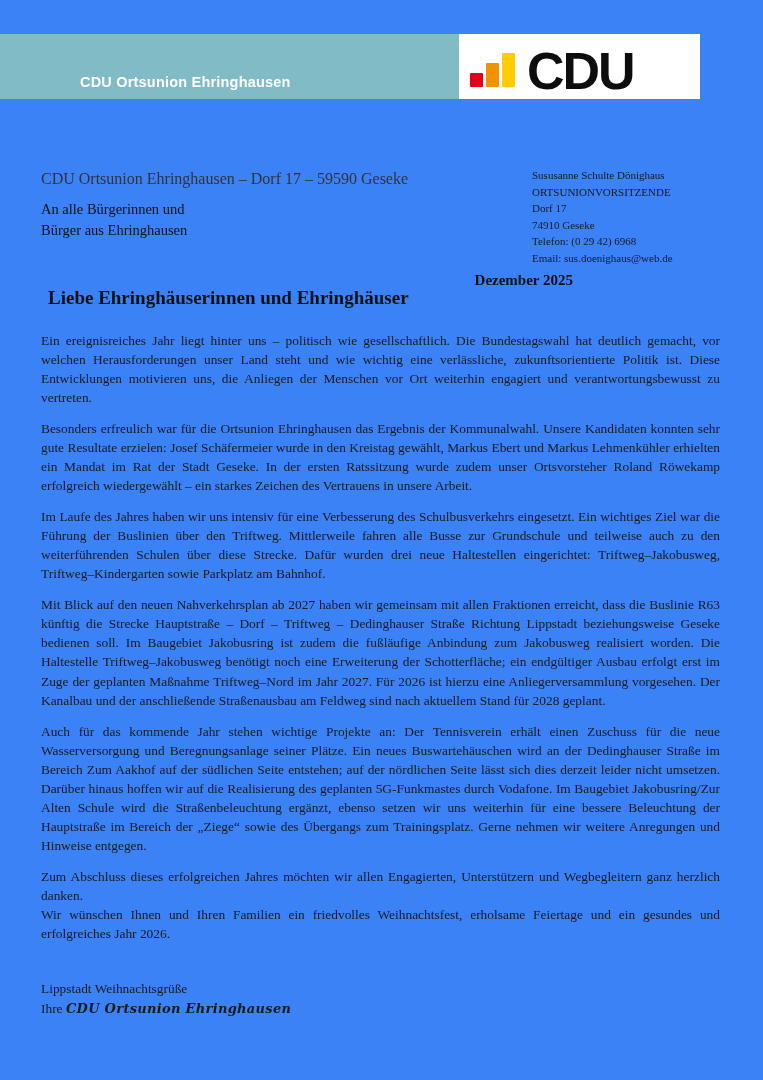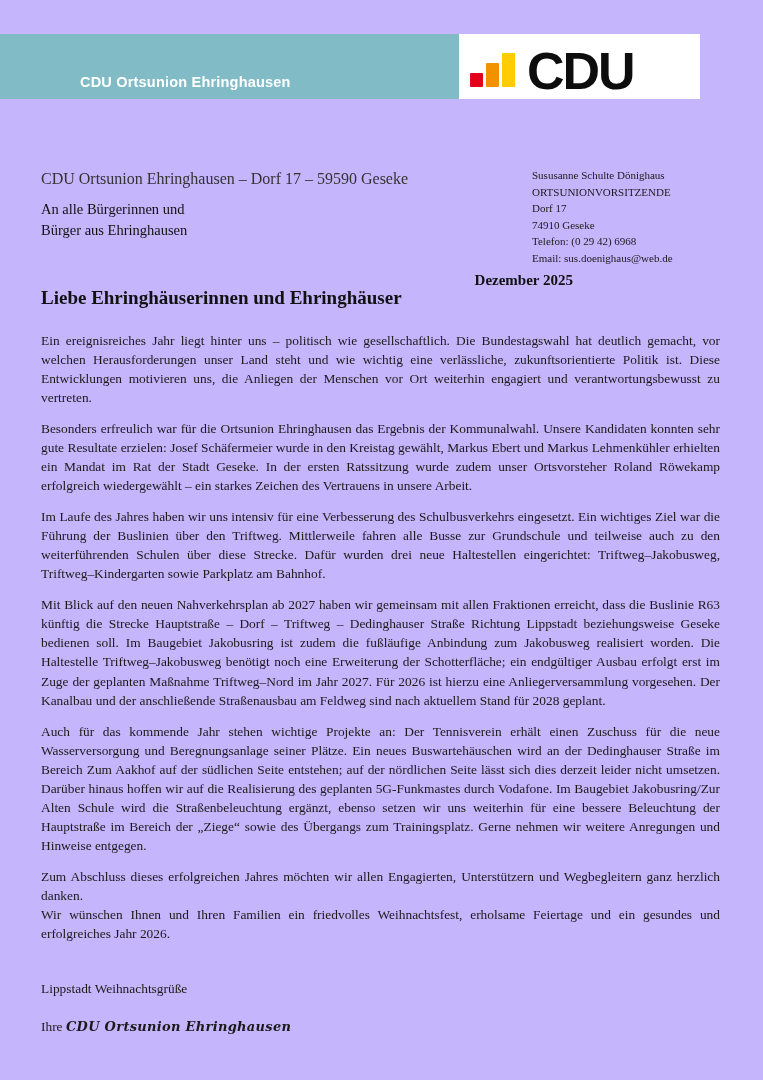--- a/index.html
+++ b/index.html
@@ -11,21 +11,21 @@
     height: 1080px;
     background: #ffffff;
     font-family: "Liberation Serif", serif;
     color: #1a1a1a;
     overflow: hidden;
   }
   .page {
     position: relative;
     width: 763px;
     height: 1080px;
-    background: #c4b5fd;
+    background: #3b82f6;
   }
 
   
   .header {
     position: absolute;
     top: 34px;
     left: 0;
     width: 763px;
     height: 65px;
   }
@@ -116,21 +116,21 @@
     position: absolute;
     top: 272px;
     right: 190px;
     font-weight: bold;
     font-size: 15px;
     color: #111111;
   }
   .salutation {
     position: absolute;
     top: 287px;
-    left: 41px;
+    left: 48px;
     font-weight: bold;
     font-size: 19px;
     color: #111111;
   }
 
   
   .body-text {
     position: absolute;
     top: 331px;
     left: 41px;
@@ -148,21 +148,20 @@
   
   .closing {
     position: absolute;
     top: 979px;
     left: 41px;
     font-size: 13.4px;
     line-height: 1.5;
   }
   .closing .line2 {
     display: block;
-    margin-top: 18px;
   }
   .signature {
     font-family: "DejaVu Serif", serif;
     font-style: italic;
     font-weight: bold;
     font-size: 13px;
     letter-spacing: 0.3px;
   }
 </style>
 </head>

